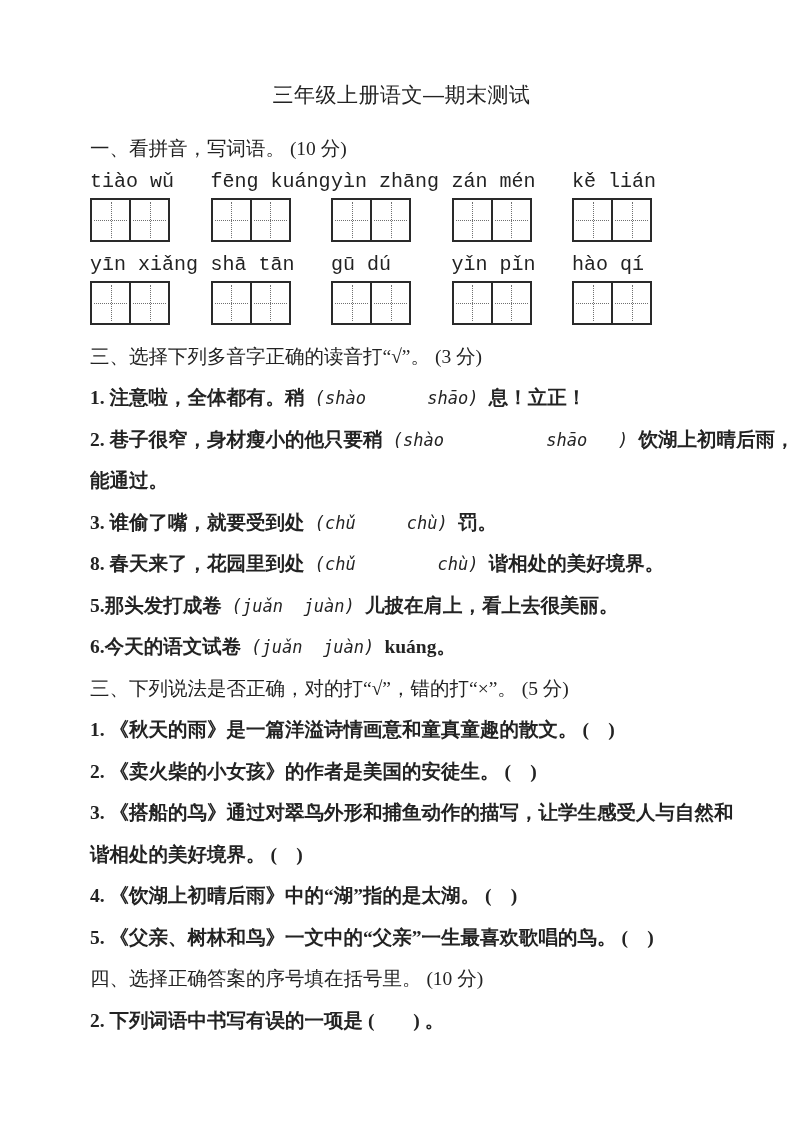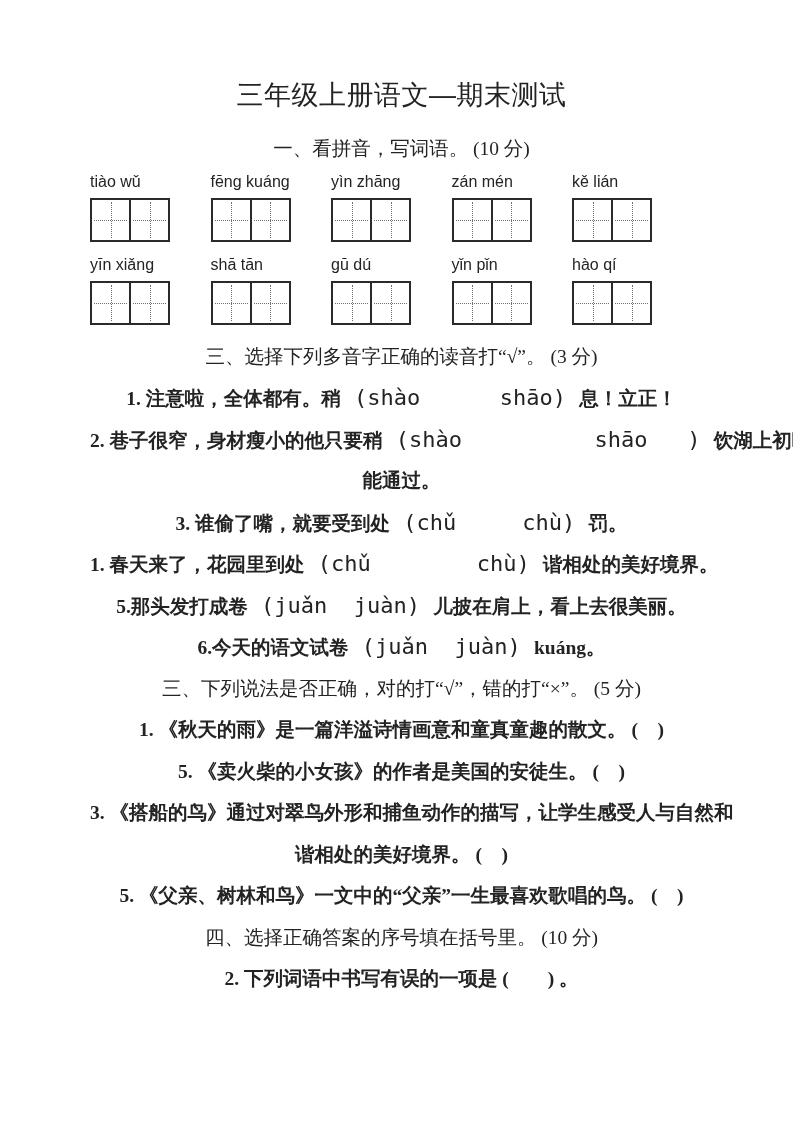--- a/index.html
+++ b/index.html
@@ -9,47 +9,47 @@
     background:#ffffff;
     box-sizing:border-box;
     padding:80px 80px 0 90px;
     color:#232323;
     font-family:"Liberation Serif","DejaVu Serif",serif;
     overflow:hidden;
   }
   .title{
     height:48px;line-height:30px;
     text-align:center;
-    font-size:27px;
+    font-size:21px;
     letter-spacing:0.5px;
     font-family:"Liberation Sans","DejaVu Sans",sans-serif;
   }
   .line{
     height:41.5px;line-height:41.5px;
     font-size:19.5px;
     white-space:nowrap;
-    text-align:center;
   }
   .py{
     font-family:"DejaVu Sans Mono","Liberation Mono",monospace;
-    font-size:22px;
+    font-size:17px;
     white-space:pre;
+    font-style:italic;
   }
   .cn{white-space:pre;font-weight:bold;}
   .pinyin-row{
     width:562px;
     display:flex;
     justify-content:space-between;
     margin-bottom:11px;
   }
   .pcol{width:80px;}
   .plabel{
     height:26px;line-height:24px;
-    font-family:Liberation Sans, sans-serif;
-    font-size:16px;
+    font-family:Liberation Mono, monospace;
+    font-size:20px;
     white-space:pre;
   }
   .grid{
     margin-top:2px;
     width:80px;height:44px;
     box-sizing:border-box;
     border:2px solid #2a2a2a;
     display:flex;
   }
   .cell{flex:1;position:relative;}
@@ -146,31 +146,32 @@
         </div>
       </div>
     </div>
 
   <div class="line">三、选择下列多音字正确的读音打“√”。 (3 分)</div>
   <div>
       <div class="line"><span class="cn">1. 注意啦，全体都有。稍</span><span class="py"> (shào      shāo) </span><span class="cn">息！立正！</span></div>
       <div class="line"><span class="cn">2. 巷子很窄，身材瘦小的他只要稍</span><span class="py"> (shào          shāo   ) </span><span class="cn">饮湖上初晴后雨，就</span></div>
       <div class="line"><span class="cn">能通过。</span></div>
       <div class="line"><span class="cn">3. 谁偷了嘴，就要受到处</span><span class="py"> (chǔ     chù) </span><span class="cn">罚。</span></div>
-      <div class="line"><span class="cn">1. 春天来了，花园里到处</span><span class="py"> (chǔ        chù) </span><span class="cn">谐相处的美好境界。</span></div>
+      <div class="line"><span class="cn">8. 春天来了，花园里到处</span><span class="py"> (chǔ        chù) </span><span class="cn">谐相处的美好境界。</span></div>
       <div class="line"><span class="cn">5.那头发打成卷</span><span class="py"> (juǎn  juàn) </span><span class="cn">儿披在肩上，看上去很美丽。</span></div>
       <div class="line"><span class="cn">6.今天的语文试卷</span><span class="py"> (juǎn  juàn) </span><span class="cn">kuáng。</span></div>
     </div>
 
   <div class="line">三、下列说法是否正确，对的打“√”，错的打“×”。 (5 分)</div>
   <div>
       <div class="line"><span class="cn">1. 《秋天的雨》是一篇洋溢诗情画意和童真童趣的散文。 (　)</span></div>
-      <div class="line"><span class="cn">5. 《卖火柴的小女孩》的作者是美国的安徒生。 (　)</span></div>
+      <div class="line"><span class="cn">2. 《卖火柴的小女孩》的作者是美国的安徒生。 (　)</span></div>
       <div class="line"><span class="cn">3. 《搭船的鸟》通过对翠鸟外形和捕鱼动作的描写，让学生感受人与自然和</span></div>
       <div class="line"><span class="cn">谐相处的美好境界。 (　)</span></div>
+      <div class="line"><span class="cn">4. 《饮湖上初晴后雨》中的“湖”指的是太湖。 (　)</span></div>
       <div class="line"><span class="cn">5. 《父亲、树林和鸟》一文中的“父亲”一生最喜欢歌唱的鸟。 (　)</span></div>
     </div>
 
   <div class="line">四、选择正确答案的序号填在括号里。 (10 分)</div>
   <div>
       <div class="line"><span class="cn">2. 下列词语中书写有误的一项是 (　　) 。</span></div>
     </div>
 </div>
 
 </body></html>

